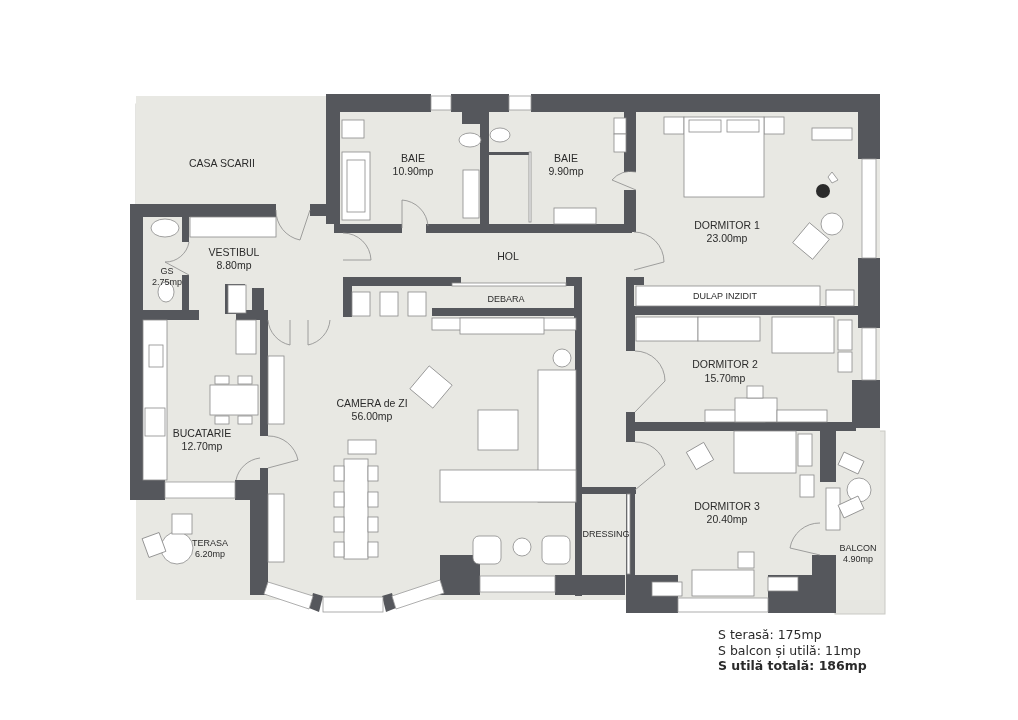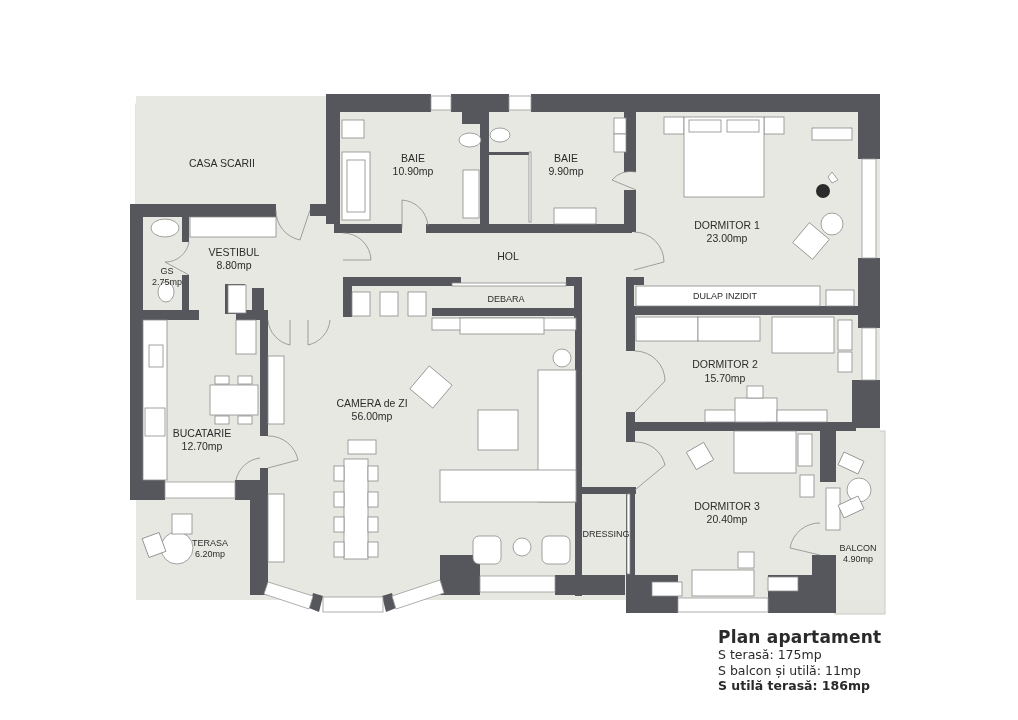--- a/index.html
+++ b/index.html
@@ -276,17 +276,16 @@
 
     <text class="lbl" x="727" y="510">DORMITOR 3</text>
     <text class="lbl" x="727" y="523">20.40mp</text>
 
     <text class="lbl-sm" x="858" y="551">BALCON</text>
     <text class="lbl-sm" x="858" y="562">4.90mp</text>
   </g>
 </svg>
 
 <div id="legend">
-  <div class="t">Plan apartament</div>
   <div class="l">S terasă: 175mp</div>
   <div class="l">S balcon și utilă: 11mp</div>
-  <div class="l b">S utilă terasă: 186mp</div>
+  <div class="l b">S utilă totală: 186mp</div>
 </div>
 
 </body></html>

